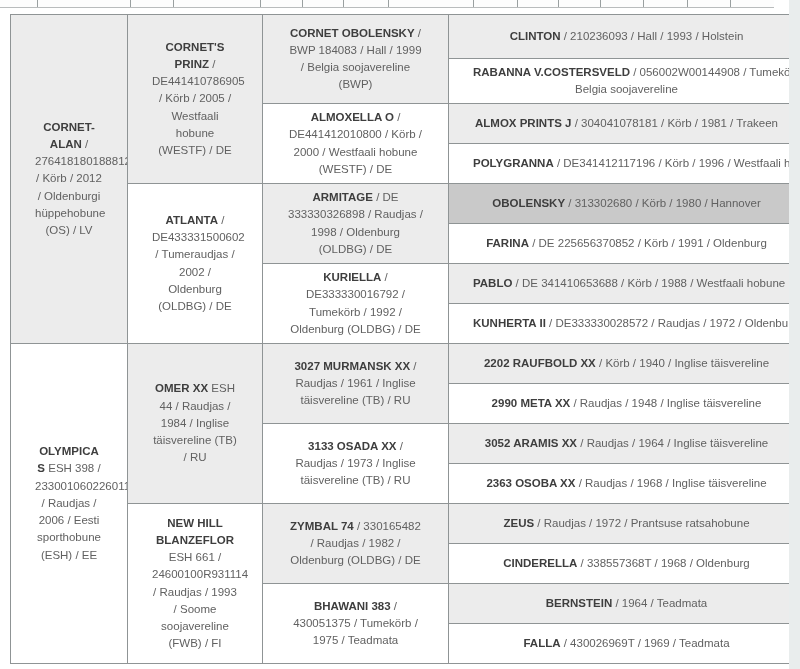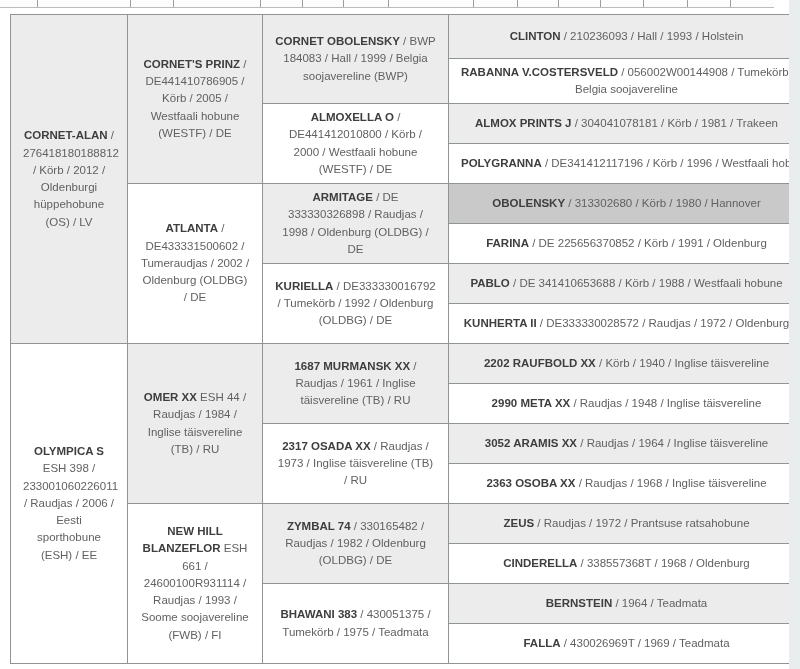--- a/index.html
+++ b/index.html
@@ -18,21 +18,21 @@
     position:absolute; top:0; right:0; width:11px; height:669px;
     background:#e9eded; z-index:5;
   }
   .tbl-wrap{position:absolute; left:10px; top:14px; width:780px; overflow:hidden; z-index:1;}
   table.ped{
     border-collapse:collapse; table-layout:fixed; width:794px;
     font-size:11.5px; color:#616161;
   }
   table.ped td{
     border:1px solid #8f9495; text-align:center; vertical-align:middle;
-    padding:2px 12px; line-height:1.5; overflow:hidden;
+    padding:2px 24px; line-height:1.5; overflow:hidden;
   }
   tr.rr{height:40px;} tr.r1{height:44px;} tr.r2{height:45px;}
   td.gray{background:#ececec;}
   td.white{background:#ffffff;}
   td.hl{background:#c9c9c9;}
   td.g4{white-space:nowrap; padding:2px 4px;}
   td.g4 .l1{white-space:nowrap;}
   td.g4 .l2{white-space:nowrap;}
   .nm{font-weight:bold; color:#3e3e3e;}
   .rst{color:#616161;}
@@ -142,36 +142,36 @@
     </tr>
 
     <tr class="rr">
       <td rowspan="8" class="white">
         <span class="nm">OLYMPICA S</span><span class="rst"> ESH 398 / 233001060226011 / Raudjas / 2006 / Eesti sporthobune (ESH) / EE</span>
       </td>
       <td rowspan="4" class="gray">
         <span class="nm">OMER XX</span><span class="rst"> ESH 44 / Raudjas / 1984 / Inglise täisvereline (TB) / RU</span>
       </td>
       <td rowspan="2" class="gray">
-        <span class="nm">1687 MURMANSK XX</span><span class="rst"> / Raudjas / 1961 / Inglise täisvereline (TB) / RU</span>
+        <span class="nm">3027 MURMANSK XX</span><span class="rst"> / Raudjas / 1961 / Inglise täisvereline (TB) / RU</span>
       </td>
       <td class="g4 gray">
         <div class="l1"><span class="nm">2202 RAUFBOLD XX</span><span class="rst"> / Körb / 1940 / Inglise täisvereline</span></div>
       </td>
     </tr>
 
     <tr class="rr">
       <td class="g4 white">
         <div class="l1"><span class="nm">2990 META XX</span><span class="rst"> / Raudjas / 1948 / Inglise täisvereline</span></div>
       </td>
     </tr>
 
     <tr class="rr">
       <td rowspan="2" class="white">
-        <span class="nm">2317 OSADA XX</span><span class="rst"> / Raudjas / 1973 / Inglise täisvereline (TB) / RU</span>
+        <span class="nm">3133 OSADA XX</span><span class="rst"> / Raudjas / 1973 / Inglise täisvereline (TB) / RU</span>
       </td>
       <td class="g4 gray">
         <div class="l1"><span class="nm">3052 ARAMIS XX</span><span class="rst"> / Raudjas / 1964 / Inglise täisvereline</span></div>
       </td>
     </tr>
 
     <tr class="rr">
       <td class="g4 white">
         <div class="l1"><span class="nm">2363 OSOBA XX</span><span class="rst"> / Raudjas / 1968 / Inglise täisvereline</span></div>
       </td>

